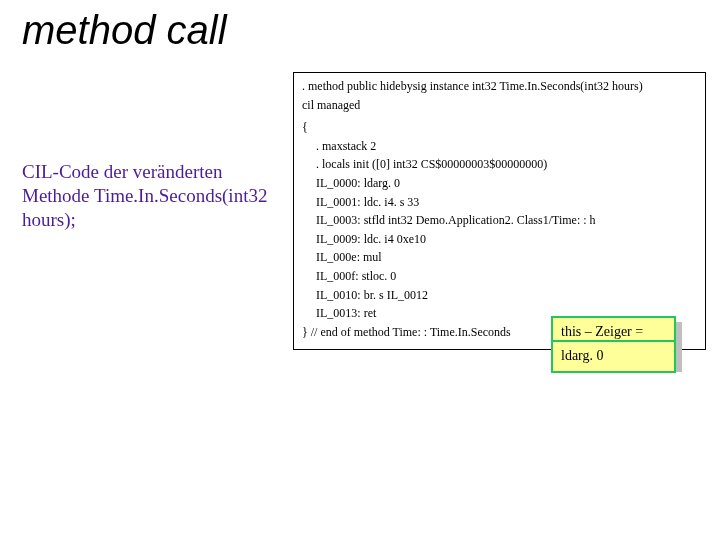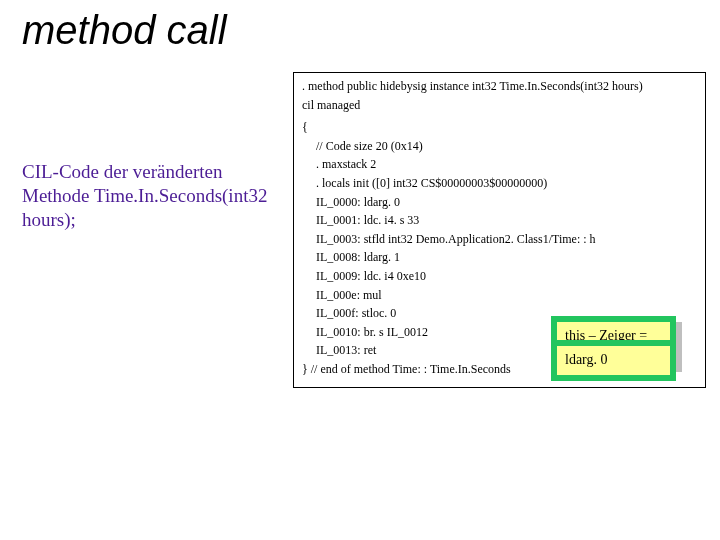--- a/index.html
+++ b/index.html
@@ -59,48 +59,46 @@
   }
   .callout-shadow {
     position: absolute;
     left: 6px; top: 6px;
     width: 100%; height: 100%;
     background: #bfbfbf;
   }
   .callout-front {
     position: relative;
     background: #ffff99;
-    border: 6px solid #22c55e;
+    border: 2px solid #22c55e;
     padding: 5px 8px;
     width: 100%;
   }
   .callout1 { left: 551px; top: 316px; height: 28px; }
   .callout2 { left: 551px; top: 340px; height: 26px; }
 </style>
 </head>
 <body>
 
 <div class="slide-title">method call</div>
 
 <div class="left-text">CIL-Code der veränderten Methode Time.In.Seconds(int32 hours);</div>
 
 <div class="code-box">
   <div class="sig">
     <span>. method public hidebysig instance int32  Time.In.Seconds(int32 hours)</span><br>
     <span>cil managed</span>
   </div>
   <div>{</div>
   <div class="code-indent">
-    <div>// Code size       20 (0x14)</div>
     <div>. maxstack  2</div>
     <div>. locals init ([0] int32 CS$00000003$00000000)</div>
     <div>IL_0000:  ldarg. 0</div>
     <div>IL_0001:  ldc. i4. s   33</div>
     <div>IL_0003:  stfld      int32 Demo.Application2. Class1/Time: : h</div>
-    <div>IL_0008:  ldarg. 1</div>
     <div>IL_0009:  ldc. i4     0xe10</div>
     <div>IL_000e:  mul</div>
     <div>IL_000f:  stloc. 0</div>
     <div>IL_0010:  br. s       IL_0012</div>
     <div>IL_0013:  ret</div>
   </div>
   <div>} // end of method Time: : Time.In.Seconds</div>
 </div>
 
 <div class="callout callout1">

